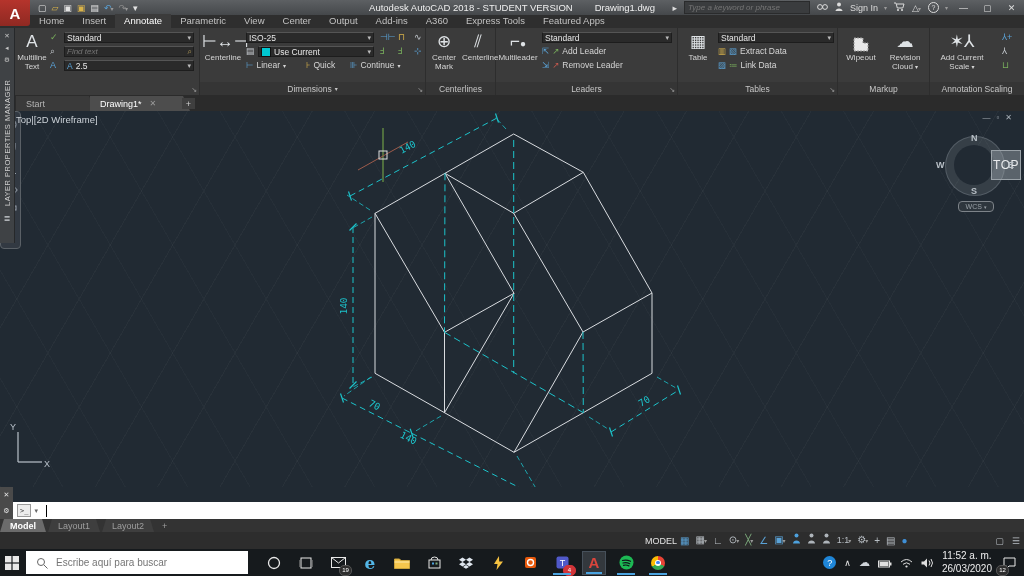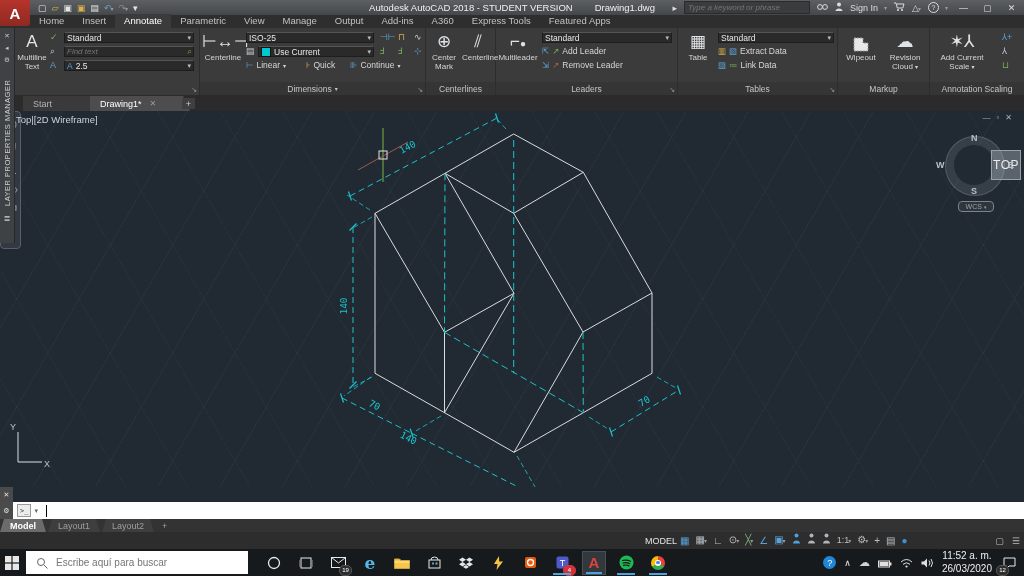--- a/index.html
+++ b/index.html
@@ -145,21 +145,21 @@
       <span class="winbtn">✕</span>
     </div>
   </div>
 
   <div id="tabrow" class="abs">
     <span class="rtab">Home</span>
     <span class="rtab">Insert</span>
     <span class="rtab active">Annotate</span>
     <span class="rtab">Parametric</span>
     <span class="rtab">View</span>
-    <span class="rtab">Manage</span>
+    <span class="rtab">Center</span>
     <span class="rtab">Output</span>
     <span class="rtab">Add-ins</span>
     <span class="rtab">A360</span>
     <span class="rtab">Express Tools</span>
     <span class="rtab">Featured Apps</span>
   </div>
 
   <div id="ribbon" class="abs">
 
     <div class="panel" style="left:14px;width:186px;">
@@ -326,21 +326,21 @@
 
   <div id="palette" class="abs">
     <span class="ptop">✕</span>
     <span class="ptop">◂</span>
     <span class="ptop">⚙</span>
     <span class="ptxt">LAYER PROPERTIES MANAGER</span>
     <span class="pico">≣</span>
   </div>
 
   <div id="filetabs" class="abs">
-    <div class="ftab" style="left:23px;width:60px;">
+    <div class="ftab" style="left:16px;width:60px;">
         <span>Start</span>
       </div>
     <div class="ftab active" style="left:90px;width:80px;">
       <span>Drawing1*</span>
       <span style="margin-left:8px;color:#9a9a9a;font-size:8px;">✕</span>
     </div>
     <div class="newtab" style="left:182px;">+</div>
   </div>
 
   <div id="canvas" class="abs">

